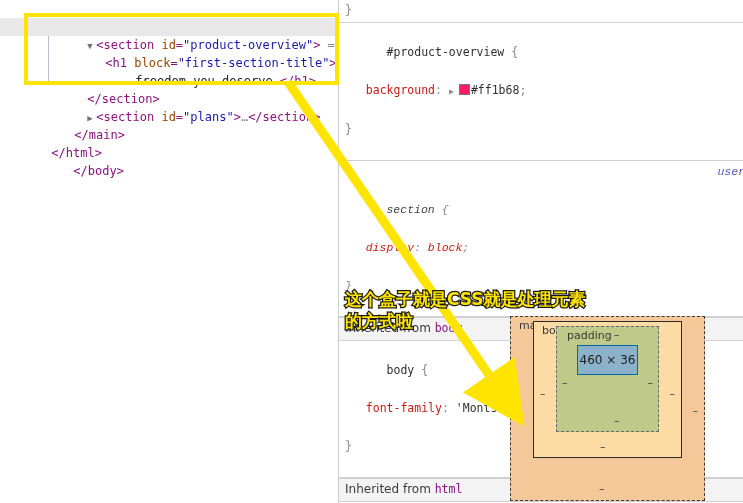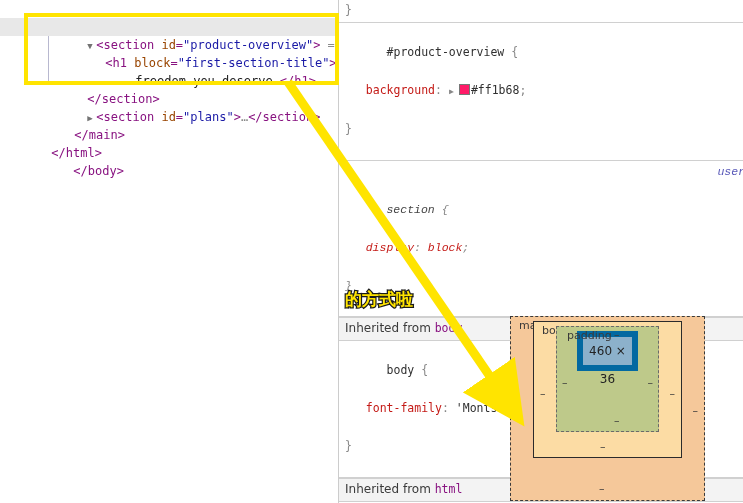--- a/index.html
+++ b/index.html
@@ -143,28 +143,28 @@
     height: 137px;
     background: #fcdca4;
     border: 1px solid #2b2b2b;
     padding: 2px 0 0 0;
   }
   #bm-padding {
     margin: 2px 22px 0 22px;
     height: 106px;
     background: #bec98a;
     border: 1px dashed #6a6a6a;
-    padding: 2px 0 0 0;
+    padding: 16px 0 0 0;
   }
   #bm-content {
     margin: 2px 20px 0 20px;
     height: 28px;
     line-height: 28px;
     background: #8cb1cb;
-    border: 6px solid #0369a1;
+    border: 1px solid #0369a1;
     color: #222;
     font-size: 12px;
   }
   .bm-label {
     position: absolute;
     left: 8px; top: 2px;
     font-size: 11px;
     color: #3a3a3a;
   }
   .dash {
@@ -319,17 +319,18 @@
     <svg width="743" height="503" style="position:absolute;left:0;top:0;">
       <defs>
         <marker id="ah" markerWidth="7" markerHeight="7" refX="2.2" refY="3.5" orient="auto">
           <polygon points="0,0 7,3.5 0,7" fill="#ffe400"></polygon>
         </marker>
       </defs>
       <line x1="288" y1="82" x2="500" y2="391" stroke="#ffe400" stroke-width="9" marker-end="url(#ah)"></line>
     </svg>
 
     <div id="cn-note">
+      <div>这个盒子就是CSS就是处理元素</div>
       <div>的方式啦</div>
     </div>
   </div>
 
 </div>
 
 </body></html>

